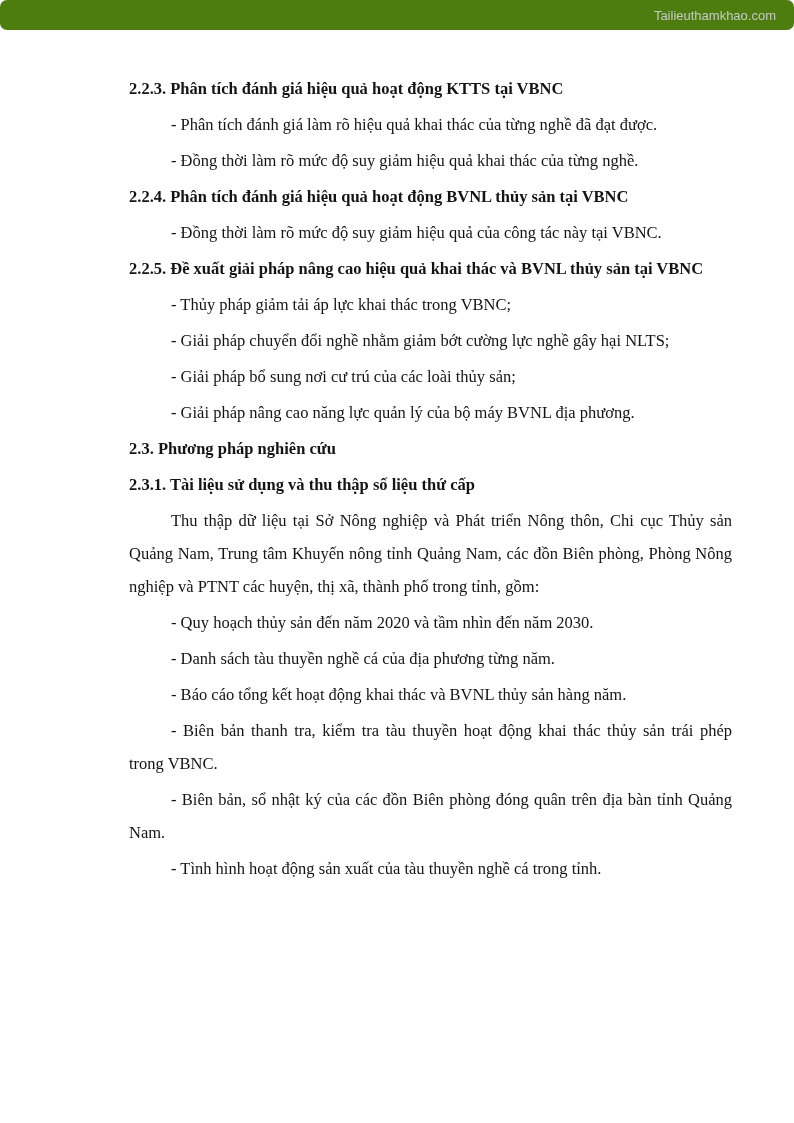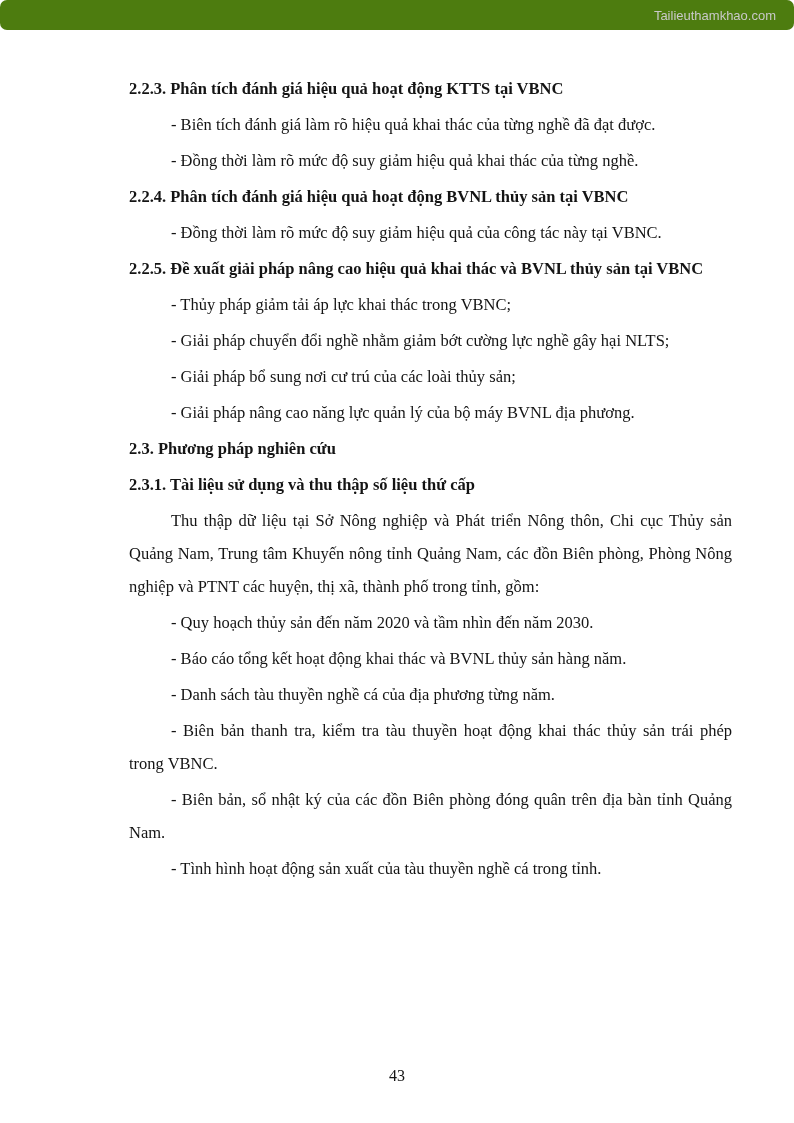--- a/index.html
+++ b/index.html
@@ -66,35 +66,34 @@
 <body>
 
 <div class="page">
 
   <div class="header-bar">
     <span class="watermark">Tailieuthamkhao.com</span>
   </div>
 
   <div class="content">
     <p class="h">2.2.3. Phân tích đánh giá hiệu quả hoạt động KTTS tại VBNC</p>
-    <p class="li">- Biên tích đánh giá làm rõ hiệu quả khai thác của từng nghề đã đạt được.</p>
+    <p class="li">- Phân tích đánh giá làm rõ hiệu quả khai thác của từng nghề đã đạt được.</p>
     <p class="li">- Đồng thời làm rõ mức độ suy giảm hiệu quả khai thác của từng nghề.</p>
     <p class="h">2.2.4. Phân tích đánh giá hiệu quả hoạt động BVNL thủy sản tại VBNC</p>
     <p class="li">- Đồng thời làm rõ mức độ suy giảm hiệu quả của công tác này tại VBNC.</p>
     <p class="h">2.2.5. Đề xuất giải pháp nâng cao hiệu quả khai thác và BVNL thủy sản tại VBNC</p>
     <p class="li">- Thủy pháp giảm tải áp lực khai thác trong VBNC;</p>
     <p class="li">- Giải pháp chuyển đổi nghề nhằm giảm bớt cường lực nghề gây hại NLTS;</p>
     <p class="li">- Giải pháp bổ sung nơi cư trú của các loài thủy sản;</p>
     <p class="li">- Giải pháp nâng cao năng lực quản lý của bộ máy BVNL địa phương.</p>
     <p class="h">2.3. Phương pháp nghiên cứu</p>
     <p class="h">2.3.1. Tài liệu sử dụng và thu thập số liệu thứ cấp</p>
     <p class="p">Thu thập dữ liệu tại Sở Nông nghiệp và Phát triển Nông thôn, Chi cục Thủy sản Quảng Nam, Trung tâm Khuyến nông tỉnh Quảng Nam, các đồn Biên phòng, Phòng Nông nghiệp và PTNT các huyện, thị xã, thành phố trong tỉnh, gồm:</p>
     <p class="li">- Quy hoạch thủy sản đến năm 2020 và tầm nhìn đến năm 2030.</p>
+    <p class="li">- Danh sách tàu thuyền nghề cá của địa phương từng năm.</p>
     <p class="li">- Báo cáo tổng kết hoạt động khai thác và BVNL thủy sản hàng năm.</p>
-    <p class="li">- Danh sách tàu thuyền nghề cá của địa phương từng năm.</p>
     <p class="li">- Biên bản thanh tra, kiểm tra tàu thuyền hoạt động khai thác thủy sản trái phép trong VBNC.</p>
     <p class="li">- Biên bản, sổ nhật ký của các đồn Biên phòng đóng quân trên địa bàn tỉnh Quảng Nam.</p>
     <p class="li">- Tình hình hoạt động sản xuất của tàu thuyền nghề cá trong tỉnh.</p>
   </div>
 
-  <div class="page-number">43</div>
 
 </div>
 
 </body></html>

